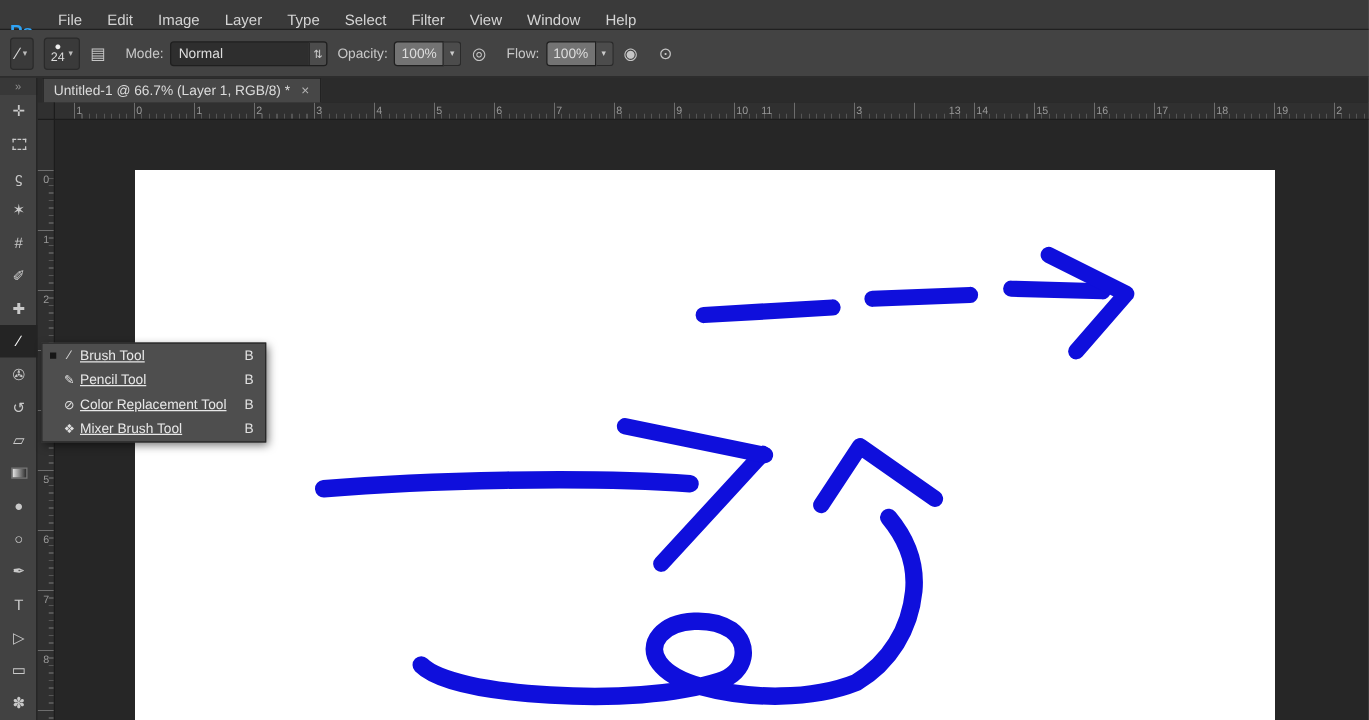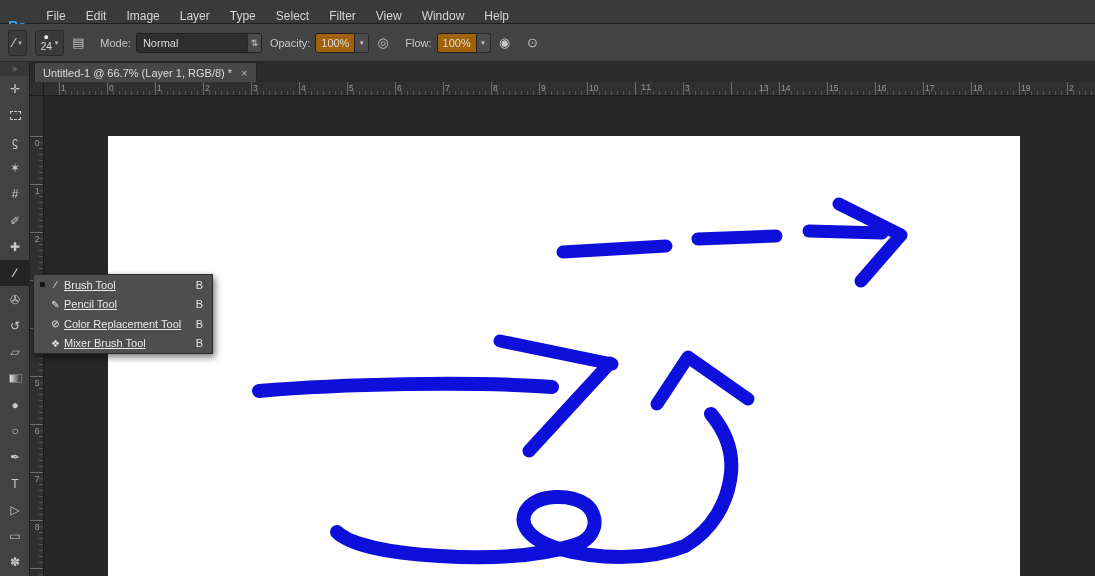--- a/index.html
+++ b/index.html
@@ -28,21 +28,21 @@
   .brush-size .num{color:#ddd;font-size:10px;}
   .icon-btn{width:24px;height:24px;display:flex;align-items:center;justify-content:center;
     color:#c5c5c5;font-size:13px;border:1px solid transparent;border-radius:3px;margin:0 2px;}
   .opt-label{margin:0 5px 0 8px;color:#c8c8c8;}
   .select{display:flex;align-items:center;width:126px;height:20px;background:#2e2e2e;
     border:1px solid #1f1f1f;border-radius:3px;overflow:hidden;}
   .select .val{flex:1;padding:0 6px;color:#ddd;font-size:11px;}
   .select .spin{width:14px;height:100%;background:#4c4c4c;border-left:1px solid #2a2a2a;
     display:flex;align-items:center;justify-content:center;color:#ccc;font-size:9px;}
   .combo{display:flex;align-items:center;height:20px;}
-  .combo .val{width:40px;height:20px;background:#a16207;border:1px solid #1f1f1f;border-radius:3px 0 0 3px;
+  .combo .val{width:40px;height:20px;background:#737373;border:1px solid #1f1f1f;border-radius:3px 0 0 3px;
     color:#ddd;display:flex;align-items:center;padding:0 5px;font-size:11px;}
   .combo .arrow{width:14px;height:20px;background:#4c4c4c;border:1px solid #2a2a2a;border-left:none;
     border-radius:0 3px 3px 0;display:flex;align-items:center;justify-content:center;color:#ccc;font-size:7px;}
   
   #tabbar{position:absolute;left:30px;top:62px;width:1065px;height:20px;background:#2b2b2b;z-index:5;
     display:flex;align-items:flex-end;}
   #doc-tab{display:flex;align-items:center;height:20px;background:#474747;border:1px solid #222;border-bottom:none;
     padding:0 8px;margin-left:4px;color:#dcdcdc;font-size:11px;white-space:nowrap;}
   #tab-close{margin-left:9px;color:#b5b5b5;font-size:11px;cursor:default;}
   
@@ -178,21 +178,21 @@
     <span class="rlabel" style="left: 127px;">1</span>
     <span class="rlabel" style="left: 175px;">2</span>
     <span class="rlabel" style="left: 223px;">3</span>
     <span class="rlabel" style="left: 271px;">4</span>
     <span class="rlabel" style="left: 319px;">5</span>
     <span class="rlabel" style="left: 367px;">6</span>
     <span class="rlabel" style="left: 415px;">7</span>
     <span class="rlabel" style="left: 463px;">8</span>
     <span class="rlabel" style="left: 511px;">9</span>
     <span class="rlabel" style="left: 559px;">10</span>
-    <span class="rlabel" style="left: 611px; font-family: Liberation Mono, monospace;">11</span>
+    <span class="rlabel" style="left: 579px;">11</span>
     <span class="rlabel" style="left: 655px;">3</span>
     <span class="rlabel" style="left: 729px;">13</span>
     <span class="rlabel" style="left: 751px;">14</span>
     <span class="rlabel" style="left: 799px;">15</span>
     <span class="rlabel" style="left: 847px;">16</span>
     <span class="rlabel" style="left: 895px;">17</span>
     <span class="rlabel" style="left: 943px;">18</span>
     <span class="rlabel" style="left: 991px; text-align: right;">19</span>
     <span class="rlabel" style="left: 1039px;">2</span>
   </div>

